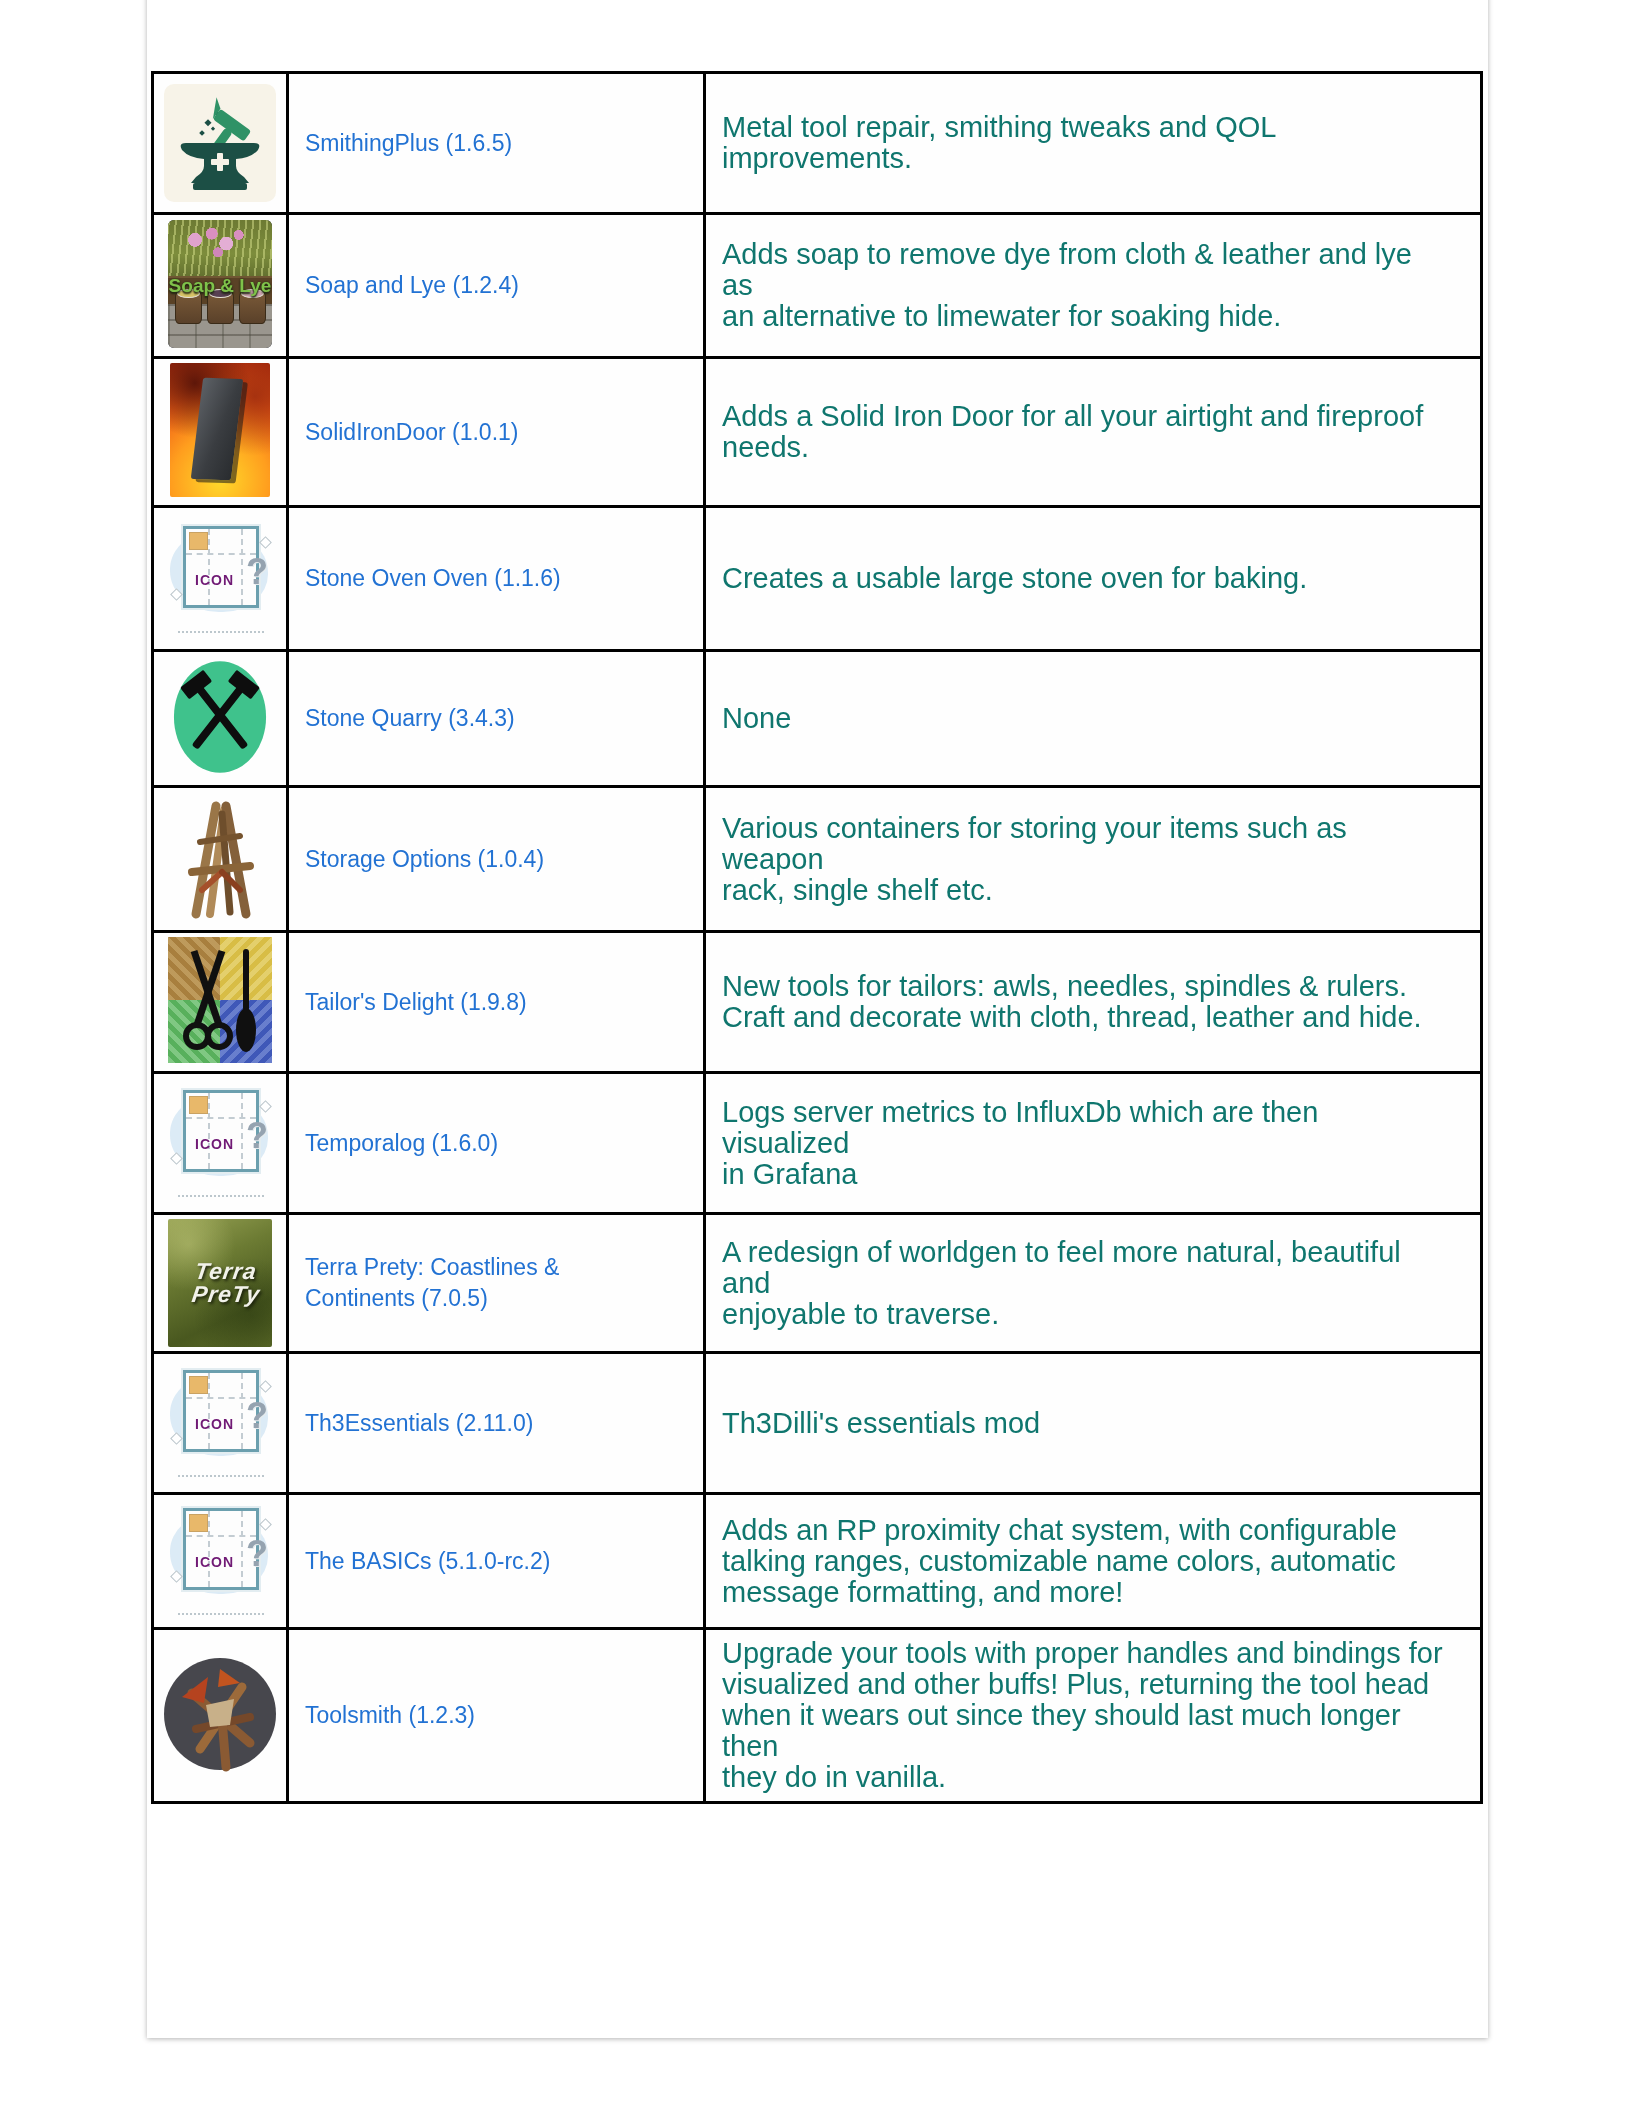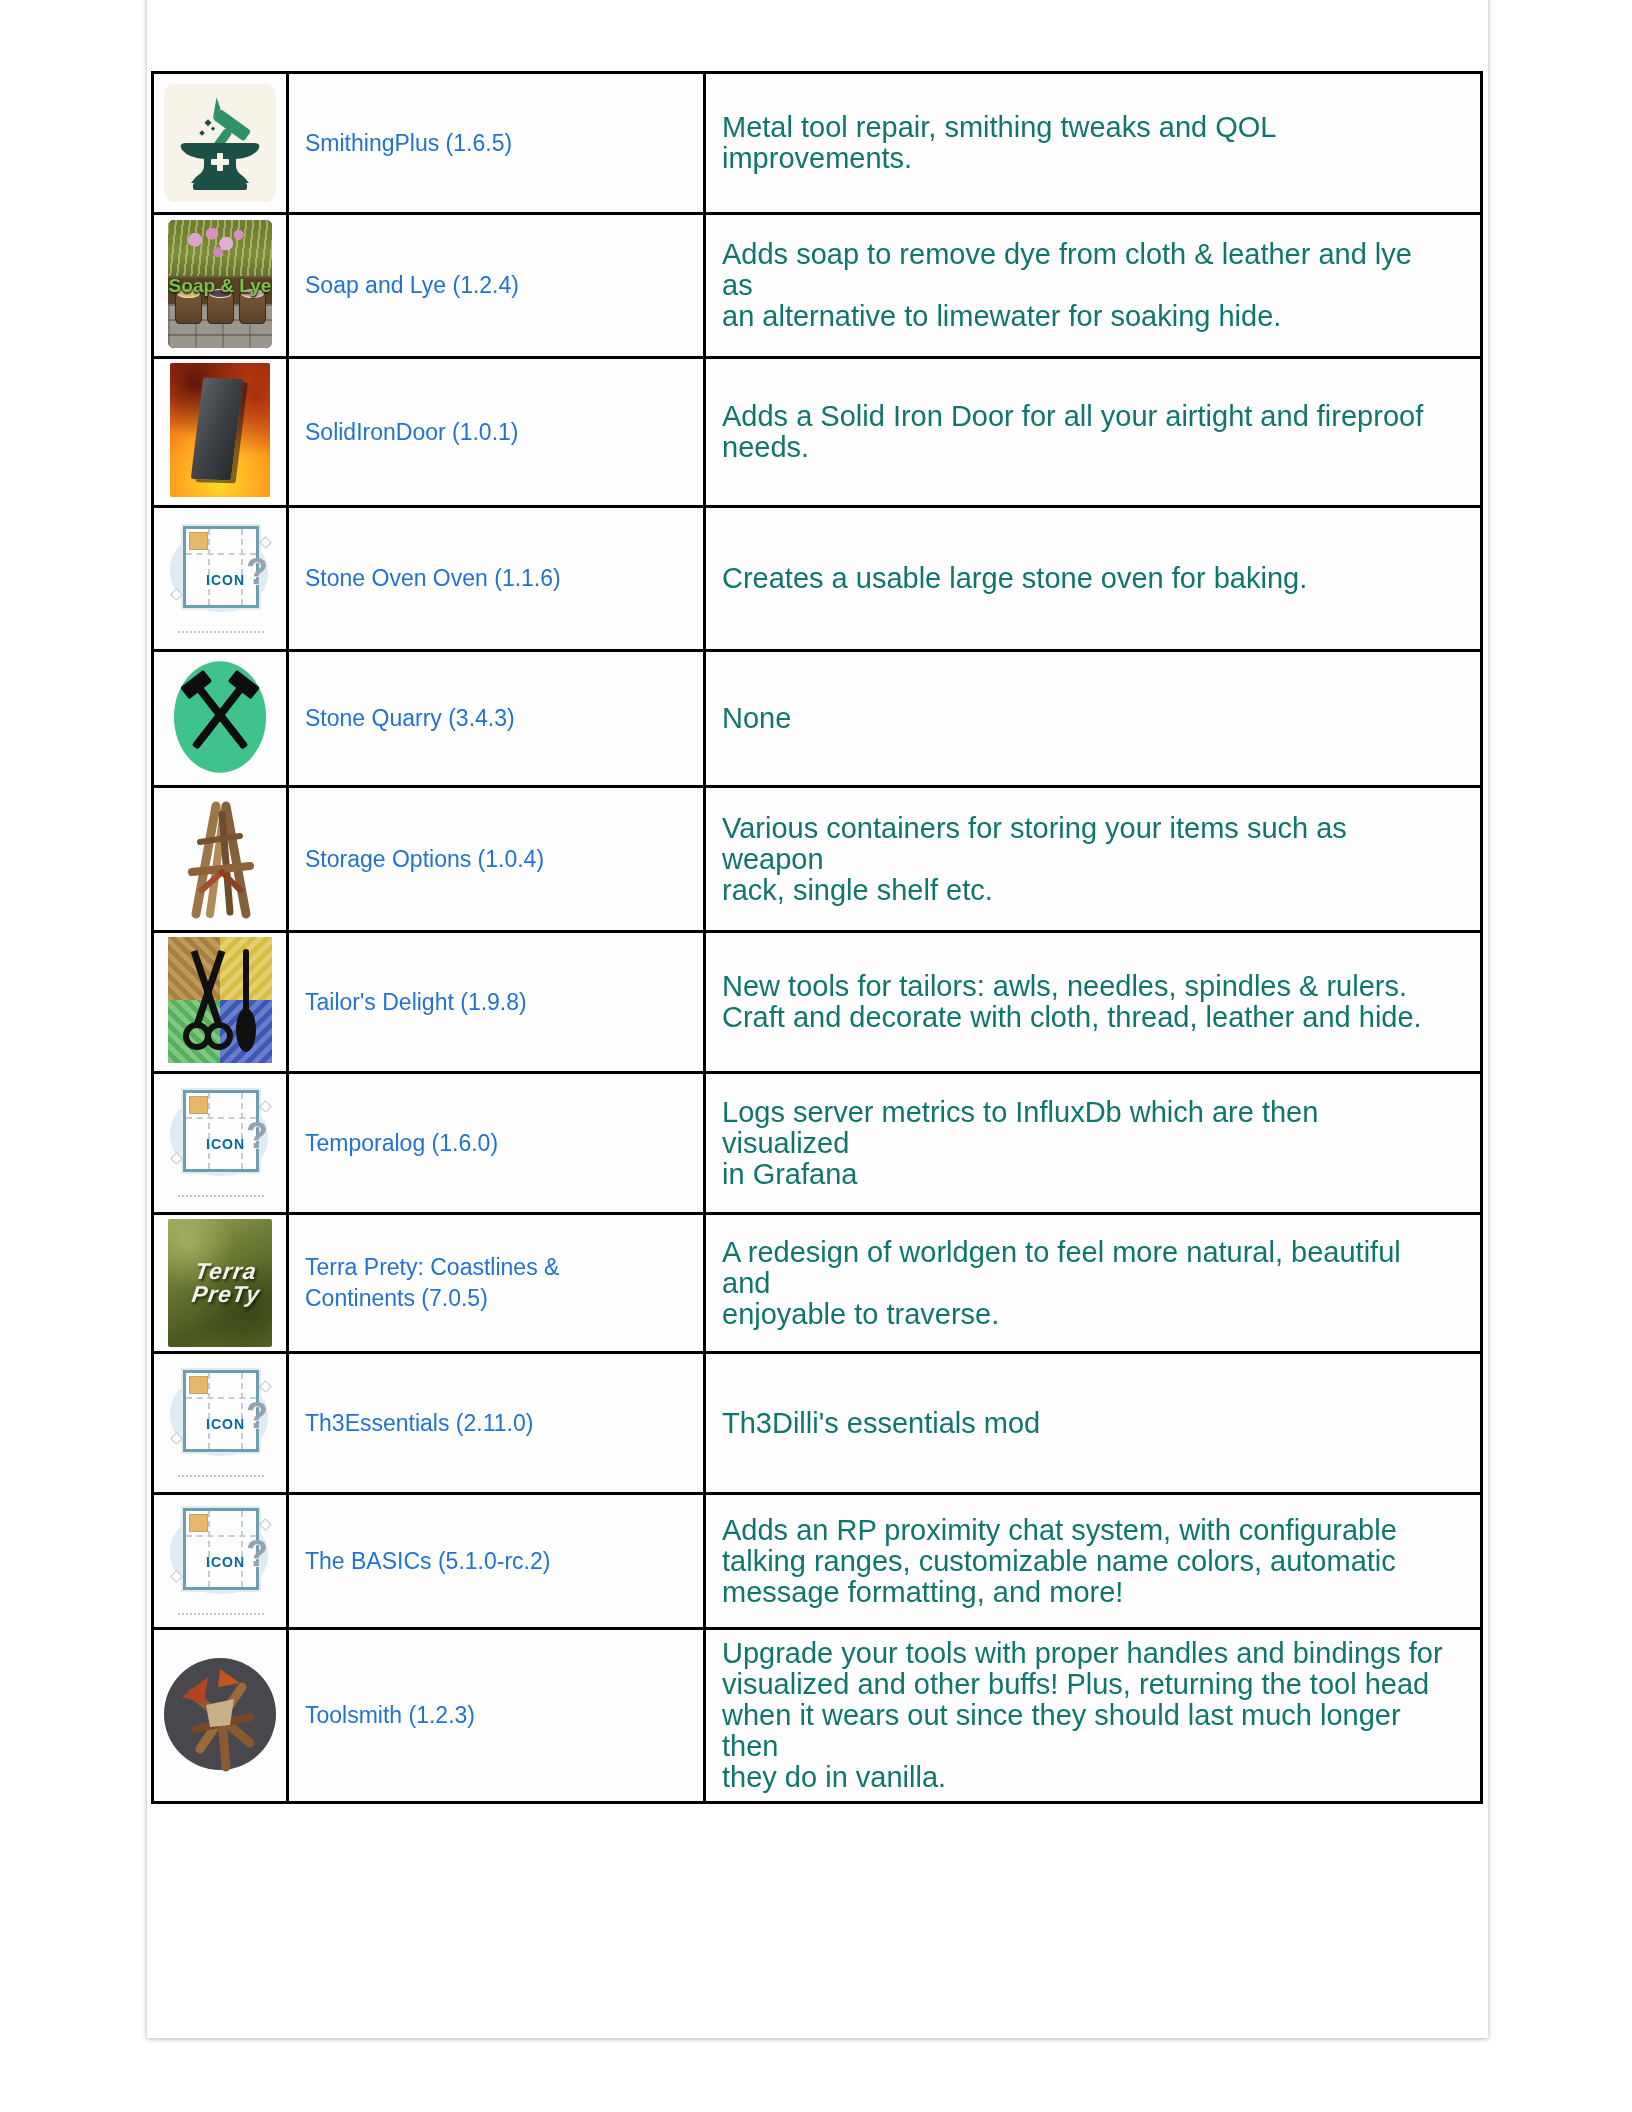--- a/index.html
+++ b/index.html
@@ -75,21 +75,21 @@
   
   .ic-q{width:108px;height:118px}
   .q-cloud{position:absolute;left:4px;top:12px;width:98px;height:82px;background:#dcebf6;
     border-radius:48% 52% 46% 50%}
   .q-frame{position:absolute;left:17px;top:8px;width:70px;height:76px;background:#fdfdfd;
     border:3px solid #6b9fae;outline:2px solid #e3edf1}
   .q-corner{position:absolute;left:3px;top:3px;width:17px;height:16px;background:#e8b86a;border:1px solid #c9a263}
   .q-dash-h{position:absolute;left:0;right:0;top:24px;border-top:2px dashed #c3ccd2}
   .q-dash-v1{position:absolute;top:0;bottom:0;left:22px;border-left:2px dashed #c3ccd2}
   .q-dash-v2{position:absolute;top:0;bottom:0;right:13px;border-left:2px dashed #c3ccd2}
-  .q-label{position:absolute;left:20px;bottom:17px;font-weight:bold;font-size:14px;color:#0369a1;letter-spacing:1px}
+  .q-label{position:absolute;left:9px;bottom:17px;font-weight:bold;font-size:14px;color:#701a75;letter-spacing:1px}
   .q-mark{position:absolute;right:-12px;top:22px;font-weight:bold;font-size:36px;color:#95a3b0;
     text-shadow:1px 1px 0 #e5ebee}
   .q-ruler{position:absolute;left:12px;bottom:3px;width:86px;border-top:2px dotted #bcc7cd}
   .q-dot1,.q-dot2{position:absolute;width:7px;height:7px;border:1px solid #b9c4ca;transform:rotate(45deg);background:#fff}
   .q-dot1{left:6px;top:72px}.q-dot2{right:4px;top:20px}
 
   
   .ic-quarry{width:98px;height:118px}
 
   

